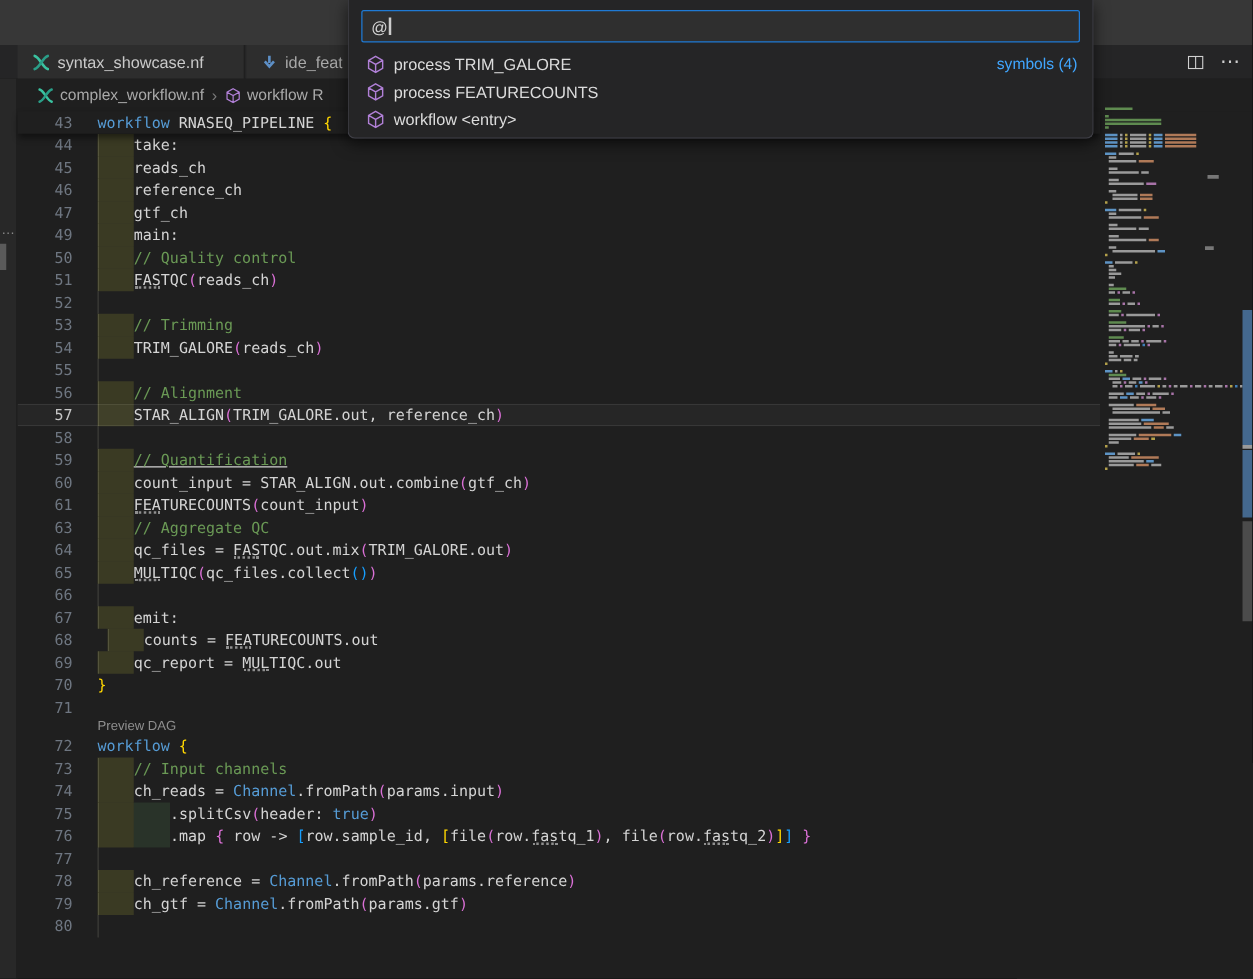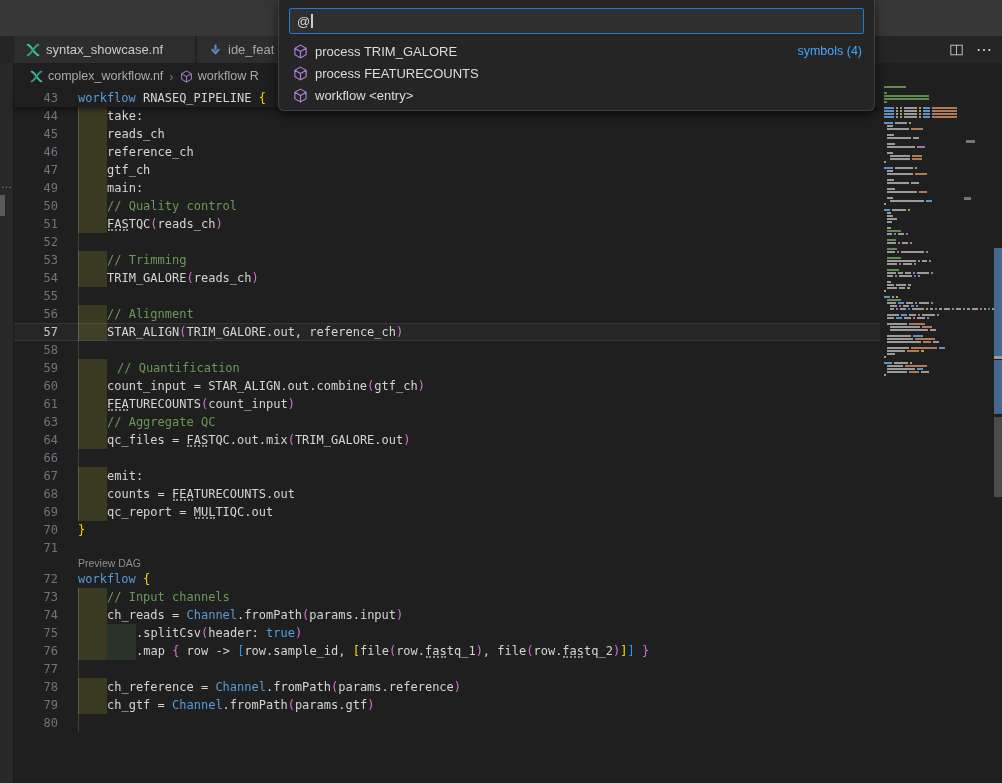--- a/index.html
+++ b/index.html
@@ -180,49 +180,53 @@
       <div class="crow cur">
         <span class="ln">57</span>
         <div class="ccode" style="padding-left: 29px;"><div class="bd bd1"></div><span class="tok t">STAR_ALIGN</span><span class="tok b2">(</span><span class="tok t">TRIM_GALORE.out, reference_ch</span><span class="tok b2">)</span></div>
       </div>
       <div class="crow">
         <span class="ln">58</span>
         <div class="ccode" style="padding-left: 0px;"><div class="gd"></div></div>
       </div>
       <div class="crow">
         <span class="ln">59</span>
-        <div class="ccode" style="padding-left: 39px;"><div class="bd bd1"></div><span class="tok cm">// Quantification</span></div>
+        <div class="ccode" style="padding-left: 29px; text-decoration: underline;"><div class="bd bd1"></div><span class="tok cm">// Quantification</span></div>
       </div>
       <div class="crow">
         <span class="ln">60</span>
         <div class="ccode" style="padding-left: 29px;"><div class="bd bd1"></div><span class="tok t">count_input = STAR_ALIGN.out.combine</span><span class="tok b2">(</span><span class="tok t">gtf_ch</span><span class="tok b2">)</span></div>
       </div>
       <div class="crow">
         <span class="ln">61</span>
         <div class="ccode" style="padding-left: 29px;"><div class="bd bd1"></div><span class="tok hint">FEATURECOUNTS</span><span class="tok b2">(</span><span class="tok t">count_input</span><span class="tok b2">)</span></div>
       </div>
       <div class="crow">
         <span class="ln">63</span>
         <div class="ccode" style="padding-left: 29px;"><div class="bd bd1"></div><span class="tok cm">// Aggregate QC</span></div>
       </div>
       <div class="crow">
         <span class="ln">64</span>
         <div class="ccode" style="padding-left: 29px;"><div class="bd bd1"></div><span class="tok t">qc_files = </span><span class="tok hint">FASTQC</span><span class="tok t">.out.mix</span><span class="tok b2">(</span><span class="tok t">TRIM_GALORE.out</span><span class="tok b2">)</span></div>
       </div>
       <div class="crow">
+        <span class="ln">65</span>
+        <div class="ccode" style="padding-left: 29px;"><div class="bd bd1"></div><span class="tok hint">MULTIQC</span><span class="tok b2">(</span><span class="tok t">qc_files.collect</span><span class="tok b3">()</span><span class="tok b2">)</span></div>
+      </div>
+      <div class="crow">
         <span class="ln">66</span>
         <div class="ccode" style="padding-left: 0px;"><div class="gd"></div></div>
       </div>
       <div class="crow">
         <span class="ln">67</span>
         <div class="ccode" style="padding-left: 29px;"><div class="bd bd1"></div><span class="tok t">emit:</span></div>
       </div>
       <div class="crow">
         <span class="ln">68</span>
-        <div class="ccode" style="padding-left: 29px;"><div class="bd bd1"></div><span class="tok t">counts = </span><span class="tok hint">FEATURECOUNTS</span><span class="tok t">.out</span></div>
+        <div class="ccode" style="padding-left: 29px; margin-left: 8px;"><div class="bd bd1"></div><span class="tok t">counts = </span><span class="tok hint">FEATURECOUNTS</span><span class="tok t">.out</span></div>
       </div>
       <div class="crow">
         <span class="ln">69</span>
         <div class="ccode" style="padding-left: 29px;"><div class="bd bd1"></div><span class="tok t">qc_report = </span><span class="tok hint">MULTIQC</span><span class="tok t">.out</span></div>
       </div>
       <div class="crow">
         <span class="ln">70</span>
         <div class="ccode" style="padding-left: 0px;"><span class="tok b1">}</span></div>
       </div>
       <div class="crow">

